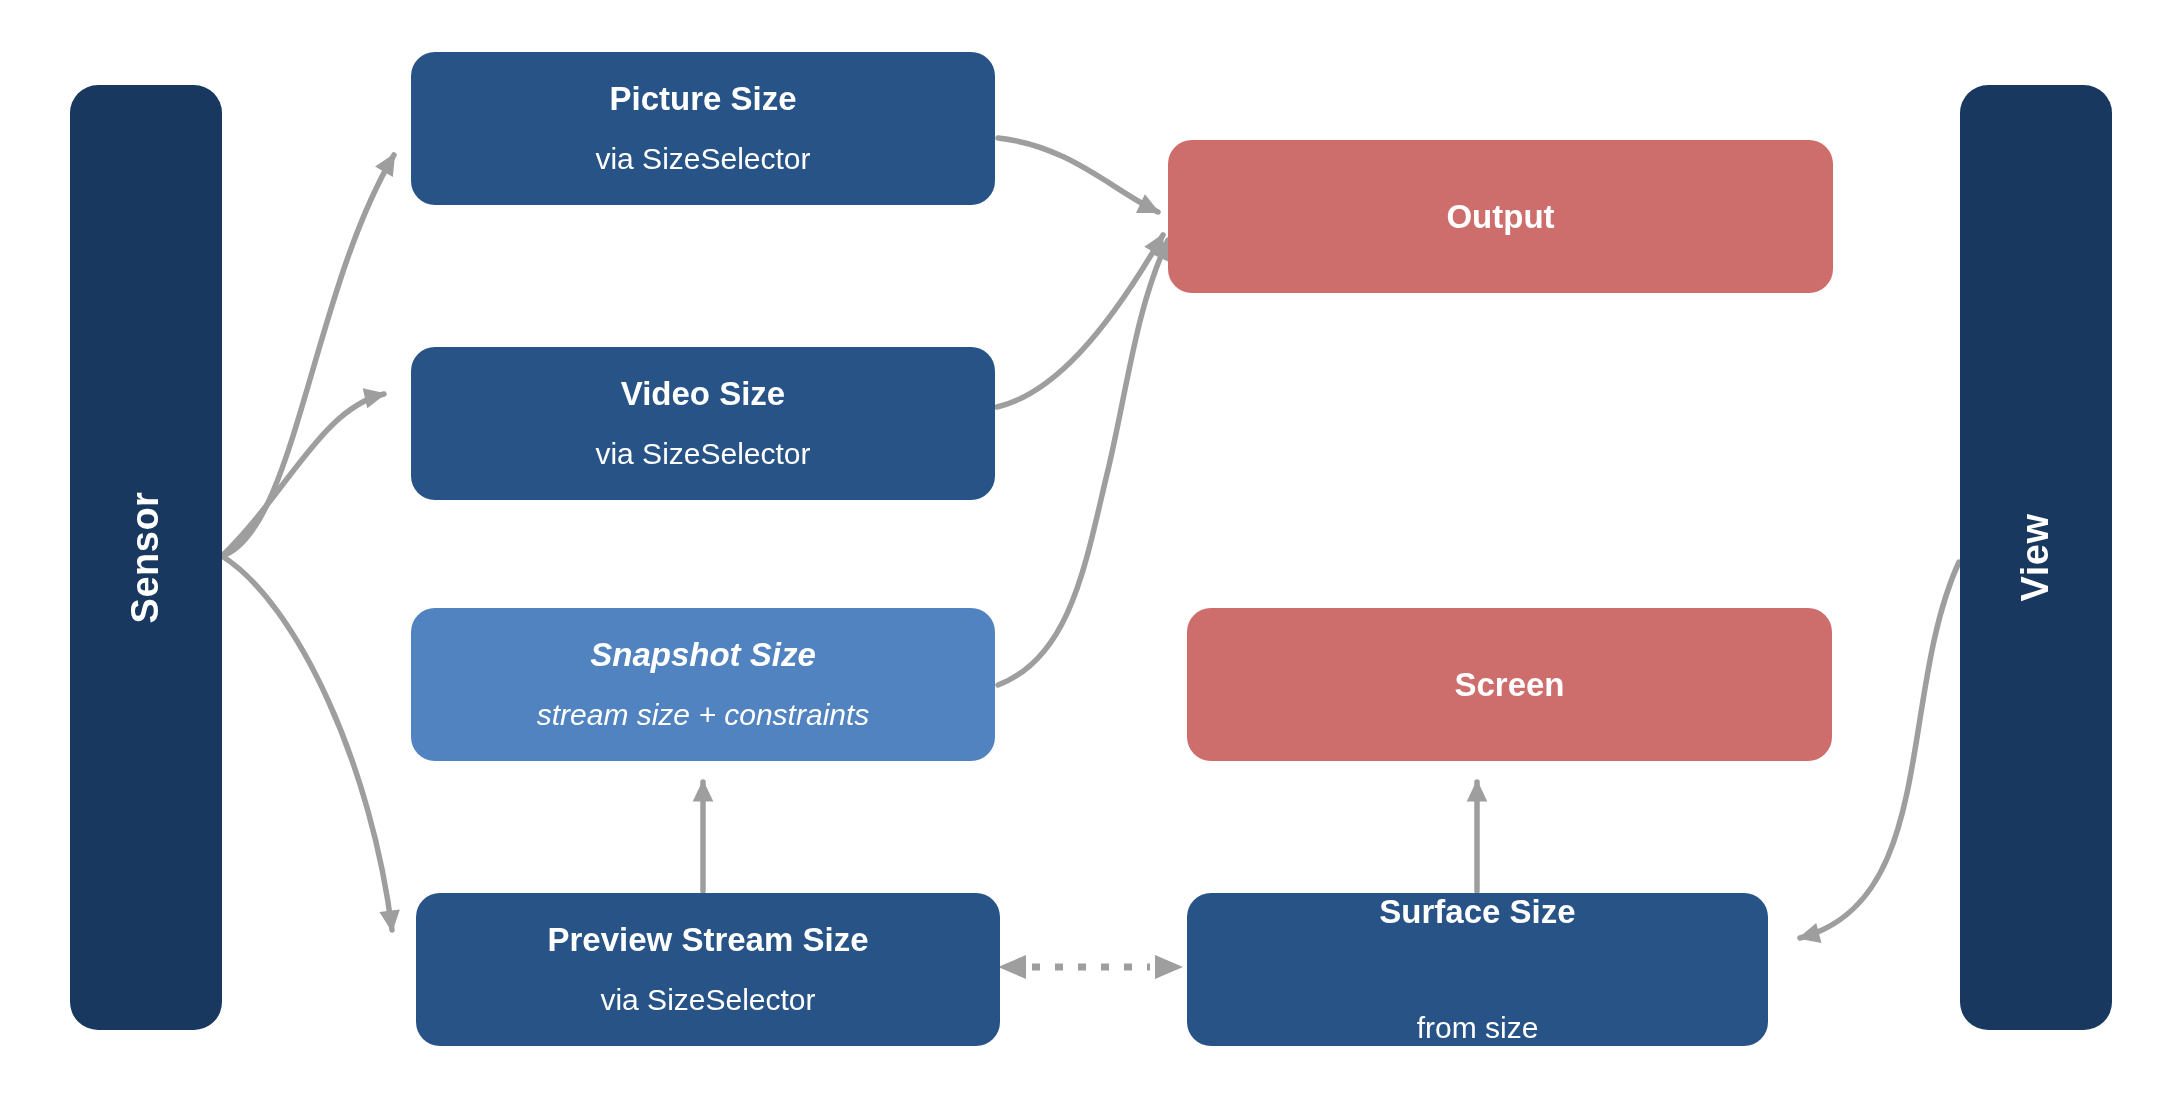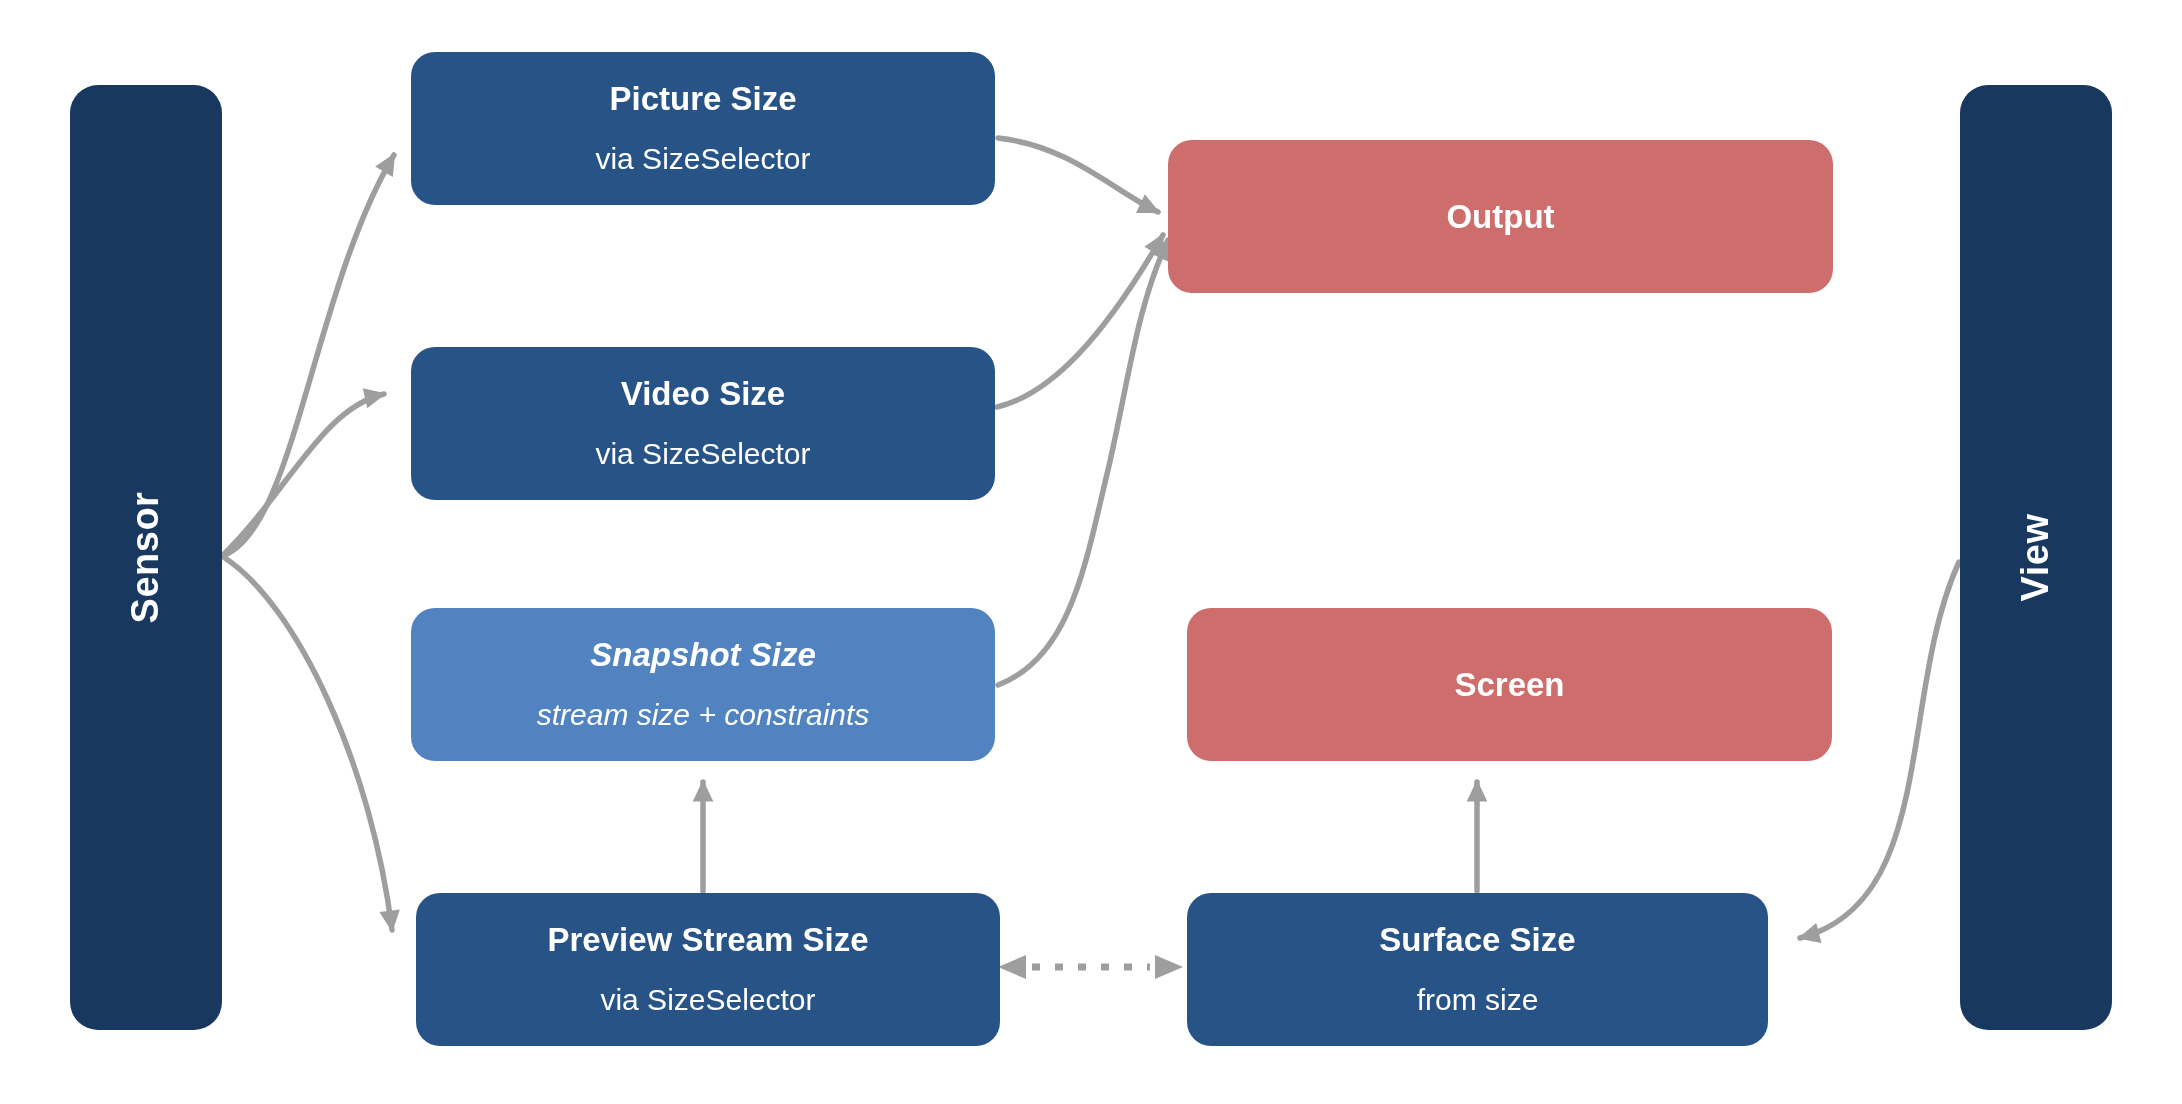--- a/index.html
+++ b/index.html
@@ -38,21 +38,21 @@
   .variant-red{background:var(--red,#cd6d6c);}
   .node-title{font-size:33px;font-weight:bold;line-height:1.15;}
   .node-subtitle{font-size:30px;font-weight:normal;line-height:1.2;margin-top:23px;}
 
   #node-picture{left:411px;top:52px;}
   #node-video{left:411px;top:347px;}
   #node-snapshot{left:411px;top:608px;font-style:italic;}
   #node-preview{left:416px;top:893px;}
   #node-output{left:1168px;top:140px;width:665px;}
   #node-screen{left:1187px;top:608px;width:645px;}
-  #node-surface{left:1187px;top:893px;width:581px;}
+  #node-surface{left:1187px;top:893px;width:581px;justify-content:space-between;}
 </style>
 </head>
 <body>
 
 <div class="canvas">
 
   <svg class="arrows" viewBox="0 0 2182 1104" xmlns="http://www.w3.org/2000/svg">
     <defs>
       <marker id="ah" viewBox="0 0 12 12" refX="10" refY="6" markerWidth="5" markerHeight="5" orient="auto" markerUnits="strokeWidth">
         <path d="M1.5,1.5 L11,6 L1.5,10.5 Z"></path>

